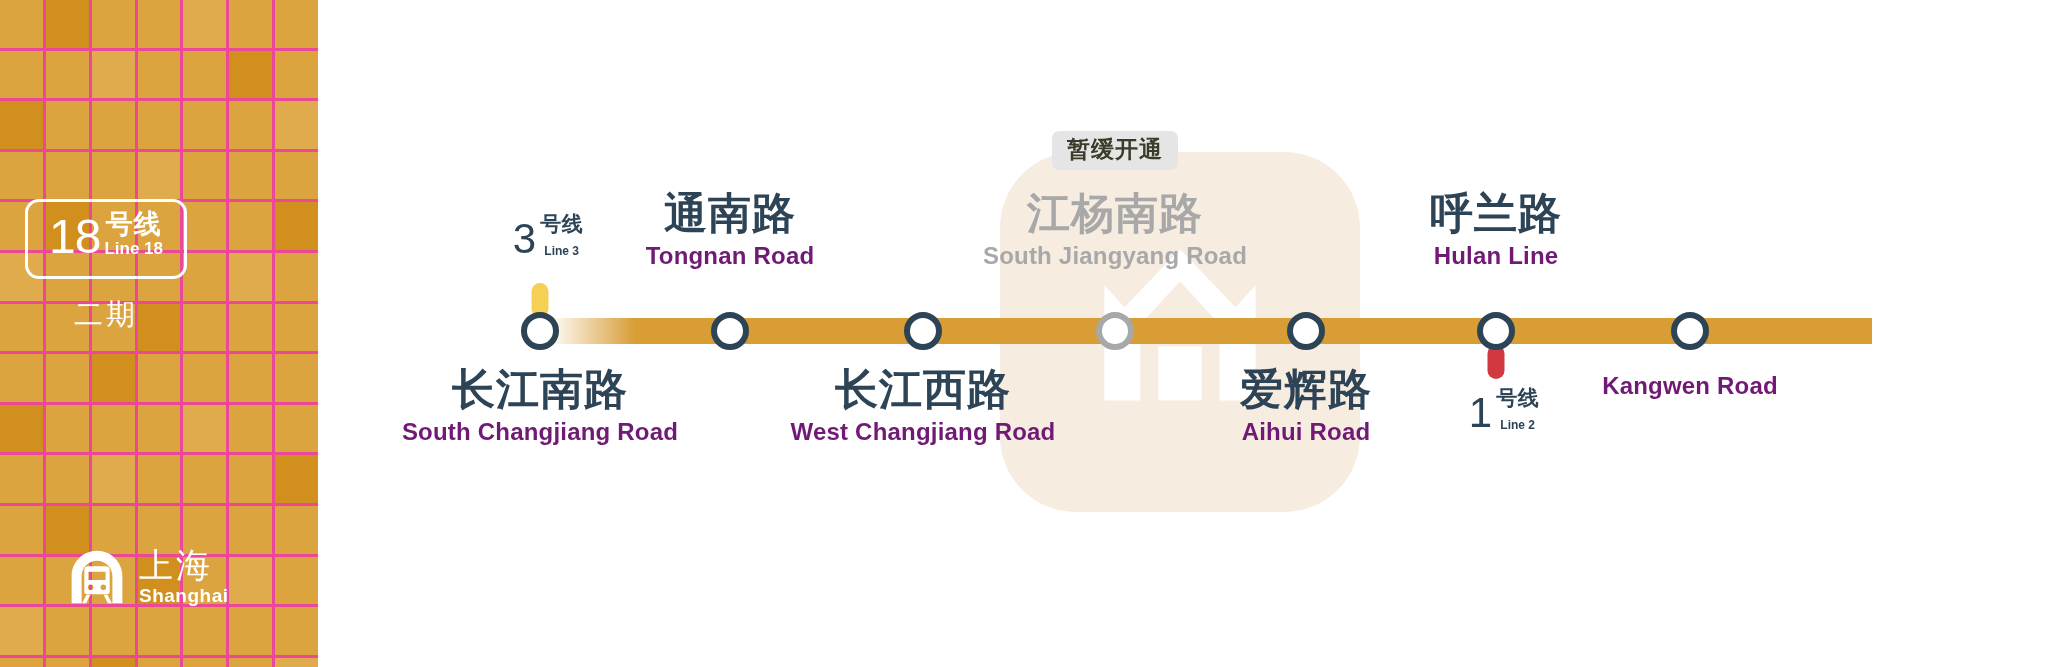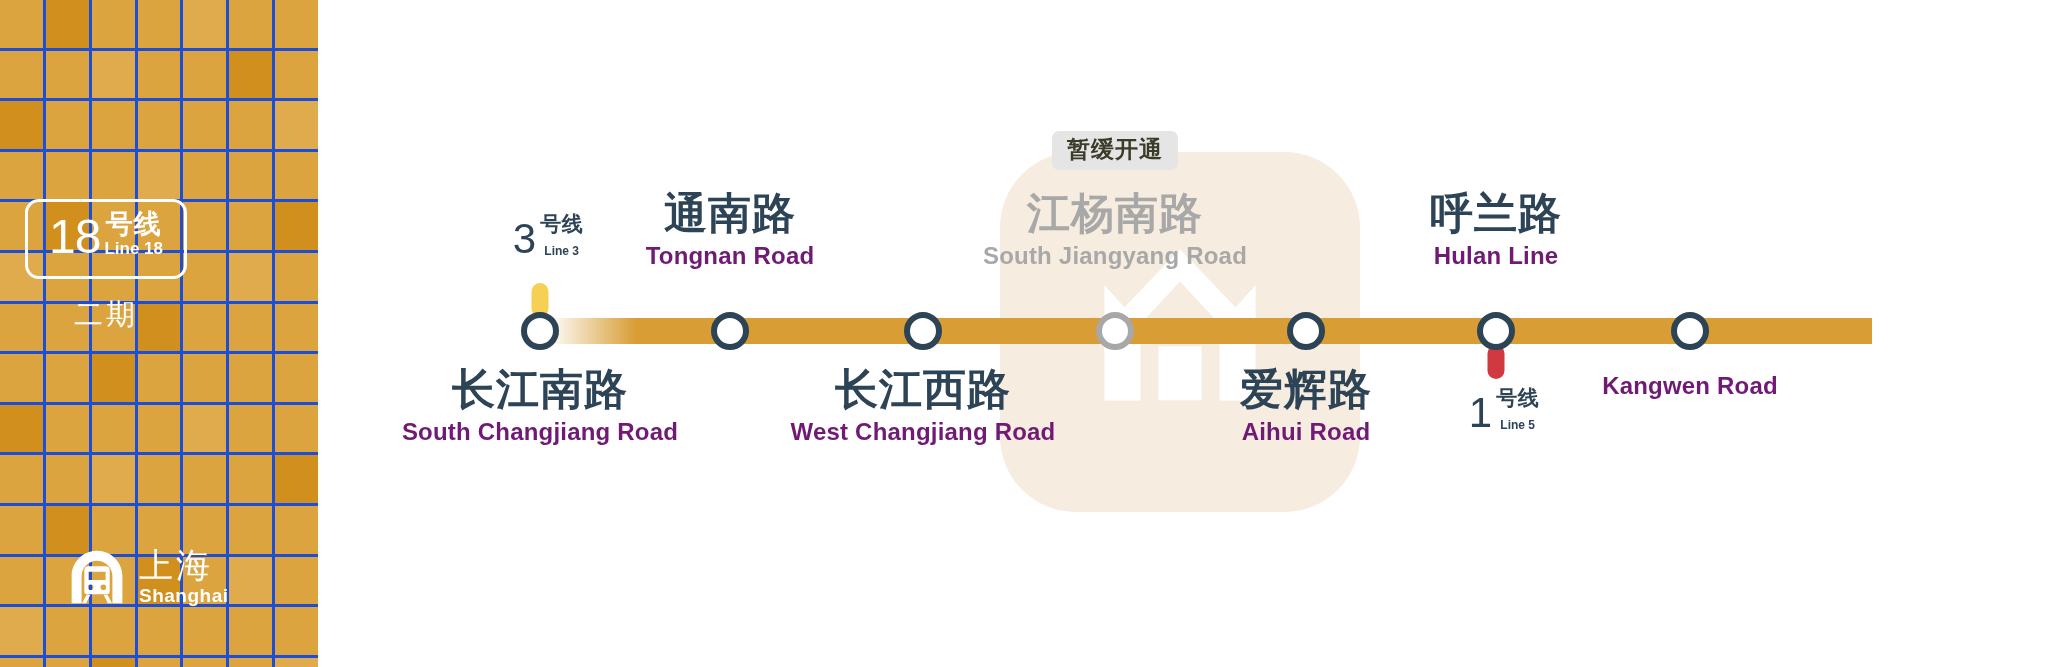--- a/index.html
+++ b/index.html
@@ -7,21 +7,21 @@
     width:2048px;height:667px;overflow:hidden;
     background:#ffffff;
     font-family:"Liberation Sans","DejaVu Sans",sans-serif;
     -webkit-font-smoothing:antialiased;
   }
   #root{position:relative;width:2048px;height:667px;}
 
   
   .sidebar{
     position:absolute;left:0;top:0;width:318px;height:667px;
-    background:#1d4ed8;
+    background:#ec4899;
     overflow:hidden;
   }
   .tilegrid{
     position:absolute;inset:0;
     display:grid;
     grid-template-columns:repeat(7,1fr);
     grid-auto-rows:47.6px;
     gap:3px;
     padding:0;
   }
@@ -336,21 +336,21 @@
         <div class="tick" style="left: 1178px; background: rgb(208, 57, 63); top: 345px;"></div>
         <div class="dot" style="left: 1178px; top: 331px;"></div>
         <div class="label" style="left: 1178px; top: 191px;">
           <div class="name-cn">呼兰路</div>
           <div class="name-en">Hulan Line</div>
         </div>
         <div class="xfer" style="left: 1186px; top: 387px;">
           <span class="xfer-num">1</span>
           <span class="xfer-right">
             <span class="xfer-cn">号线</span>
-            <span class="xfer-en">Line 5</span>
+            <span class="xfer-en">Line 2</span>
           </span>
         </div>
         <div class="dot" style="left: 1372px; top: 331px;"></div>
         <div class="label" style="left: 1372px; top: 367px;">
           <div class="name-en">Kangwen Road</div>
         </div>
       </div>
   </div>
 </div>
 

